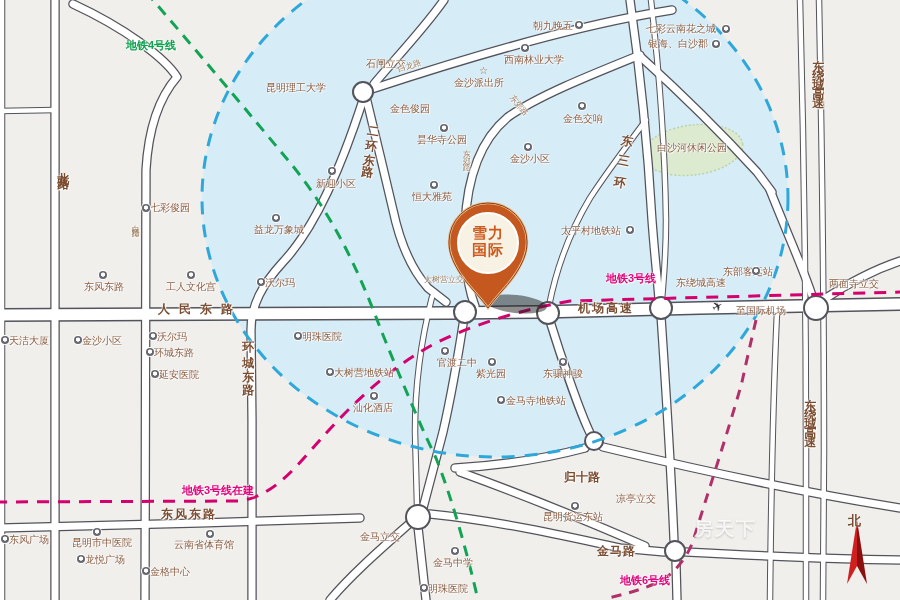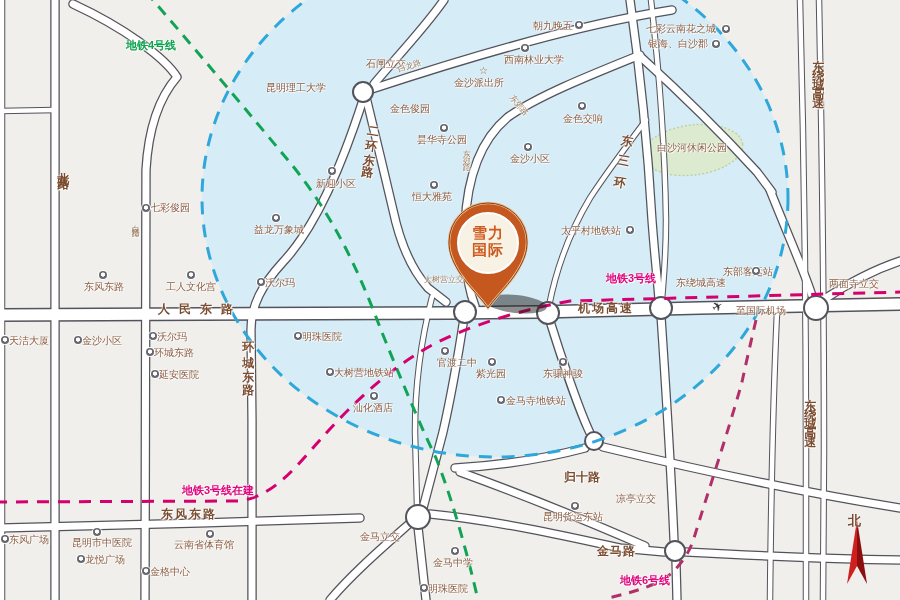--- a/index.html
+++ b/index.html
@@ -258,14 +258,15 @@
     </div>
 
   <div id="pin-text">
     <span>雪力</span><br>
     <span>国际</span>
   </div>
 
   <span id="compass-label">北</span>
 
   <div id="watermark">
+    <span class="wm-cn">房天下</span>
   </div>
 </div>
 
 </body></html>

